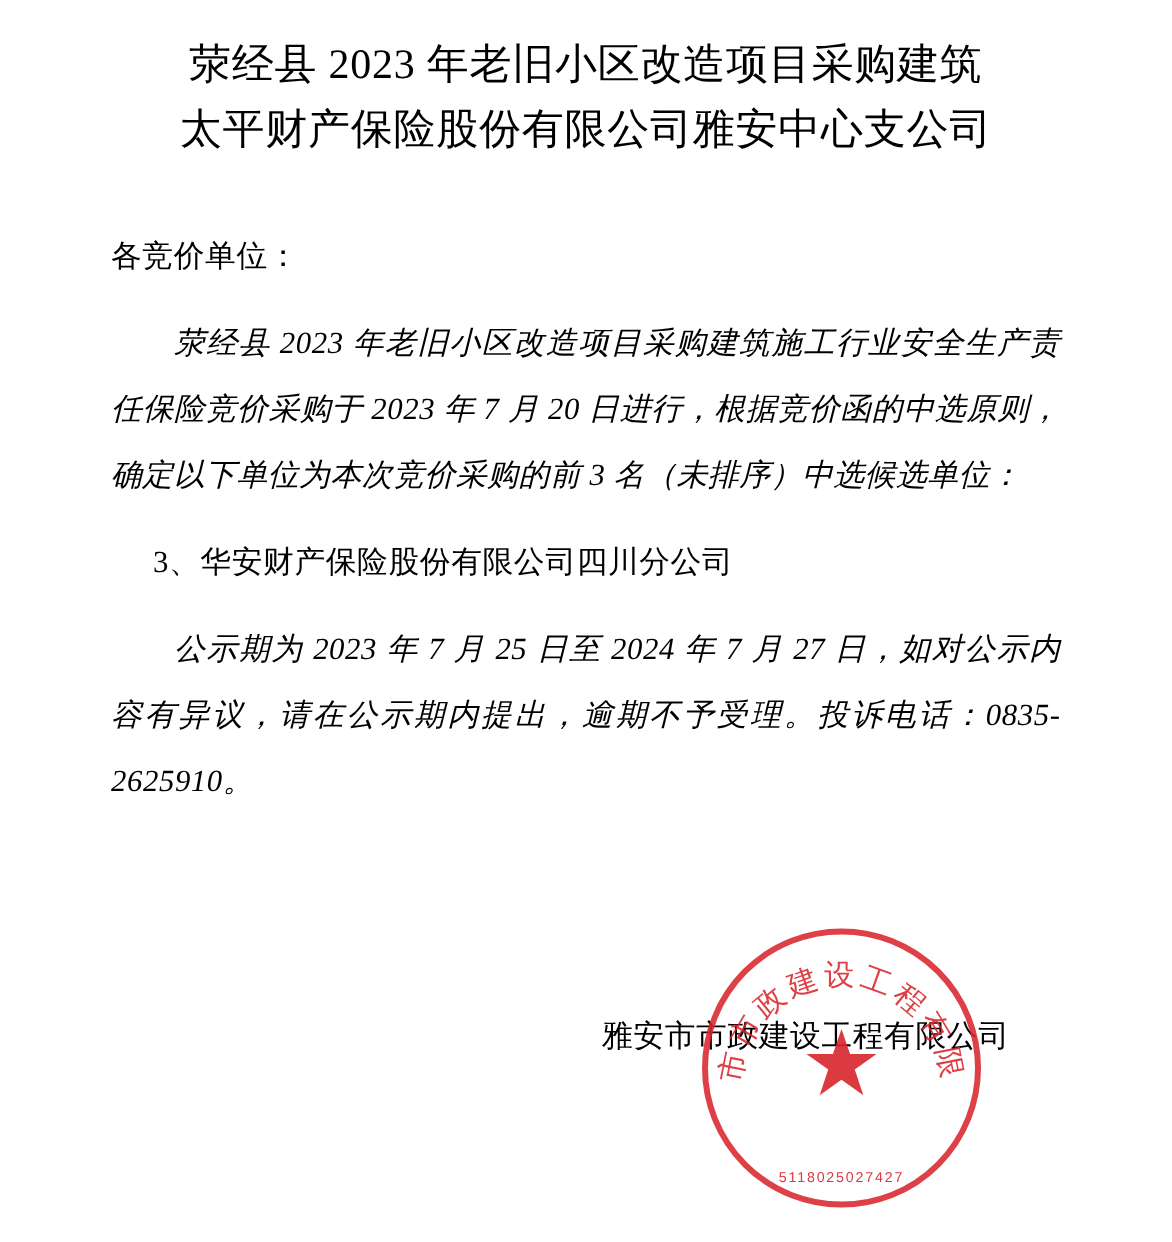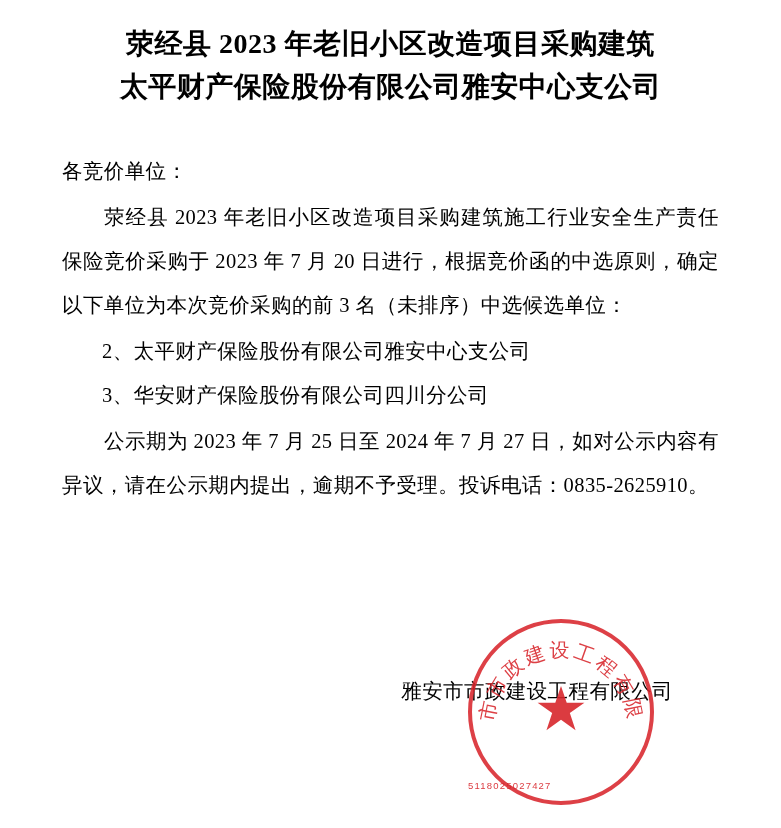--- a/index.html
+++ b/index.html
@@ -18,44 +18,45 @@
   .page {
     position: relative;
     width: 781px;
     height: 828px;
     box-sizing: border-box;
     padding: 0 60px;
   }
   .doc-title {
     text-align: center;
     font-size: 28px;
-    font-weight: bold;
+    font-weight: normal;
     line-height: 1.55;
     letter-spacing: 0.5px;
     margin: 22px auto 0 auto;
     width: 620px;
     font-family: "Liberation Serif", "DejaVu Serif", serif;
   }
   .title-line {
     display: block;
     white-space: nowrap;
   }
   .body-block {
     margin-top: 40px;
     font-size: 20.5px;
     line-height: 2.15;
     letter-spacing: 0.4px;
   }
   .p {
-    margin: 2px;
+    margin: 14px;
     text-align: justify;
     text-justify: inter-ideograph;
   }
   .p-indent {
     text-indent: 2.05em;
+    font-style: italic;
   }
   .p-salutation {
     text-indent: 0;
   }
   .list-item {
     text-indent: 2.05em;
     margin: 0;
   }
   .sign-block {
     position: absolute;
@@ -110,42 +111,41 @@
     position: absolute;
     left: 0; top: 0;
     width: 100%; height: 100%;
     opacity: 0.88;
   }
   .seal-code {
     position: absolute;
     left: 0;
     bottom: 14px;
     width: 100%;
-    text-align: left;
+    text-align: center;
     font-size: 9.5px;
     color: #d8262c;
     letter-spacing: 1.2px;
     font-family: "Liberation Sans", sans-serif;
     opacity: 0.9;
   }
 </style>
 </head>
 <body>
 
 <div class="page">
 
   <div class="doc-title">
     <span class="title-line">荥经县 2023 年老旧小区改造项目采购建筑</span>
     <span class="title-line">太平财产保险股份有限公司雅安中心支公司</span>
   </div>
 
   <div class="body-block">
     <p class="p p-salutation">各竞价单位：</p>
     <p class="p p-indent">荥经县 2023 年老旧小区改造项目采购建筑施工行业安全生产责任保险竞价采购于 2023 年 7 月 20 日进行，根据竞价函的中选原则，确定以下单位为本次竞价采购的前 3 名（未排序）中选候选单位：</p>
-    <p class="list-item">2、太平财产保险股份有限公司雅安中心支公司</p>
     <p class="list-item">3、华安财产保险股份有限公司四川分公司</p>
     <p class="p p-indent">公示期为 2023 年 7 月 25 日至 2024 年 7 月 27 日，如对公示内容有异议，请在公示期内提出，逾期不予受理。投诉电话：0835-2625910。</p>
   </div>
 
   <div class="sign-block">
     <span class="sign-line">雅安市市政建设工程有限公司</span>
   </div>
 
   <div class="seal">
     <div class="seal-ring"></div>

